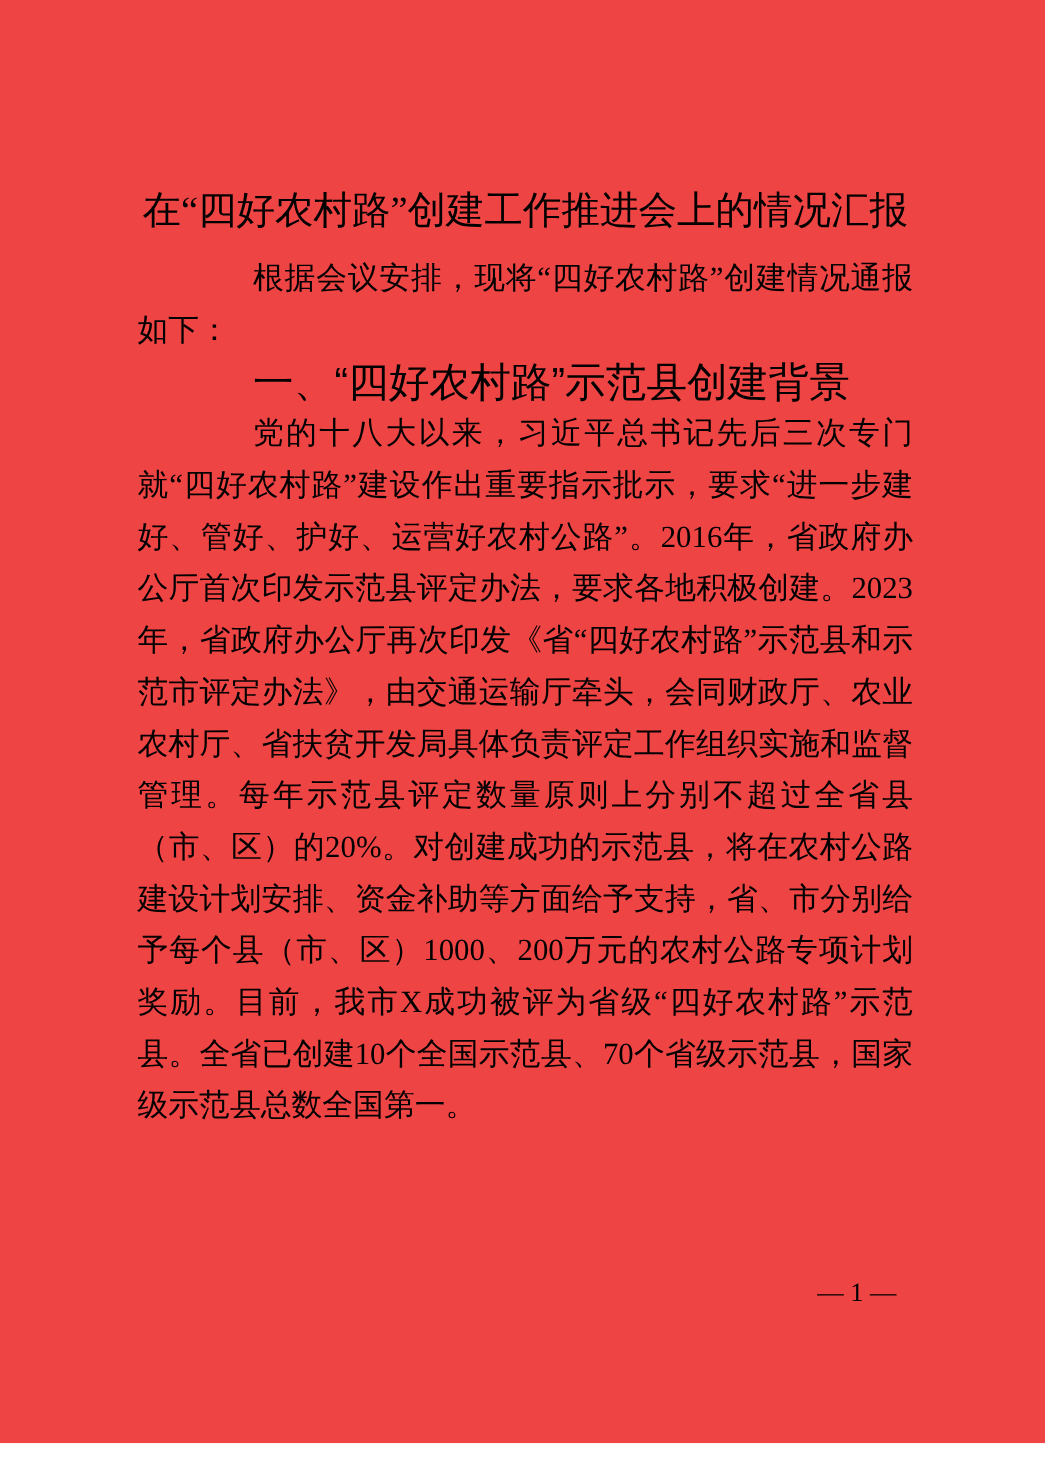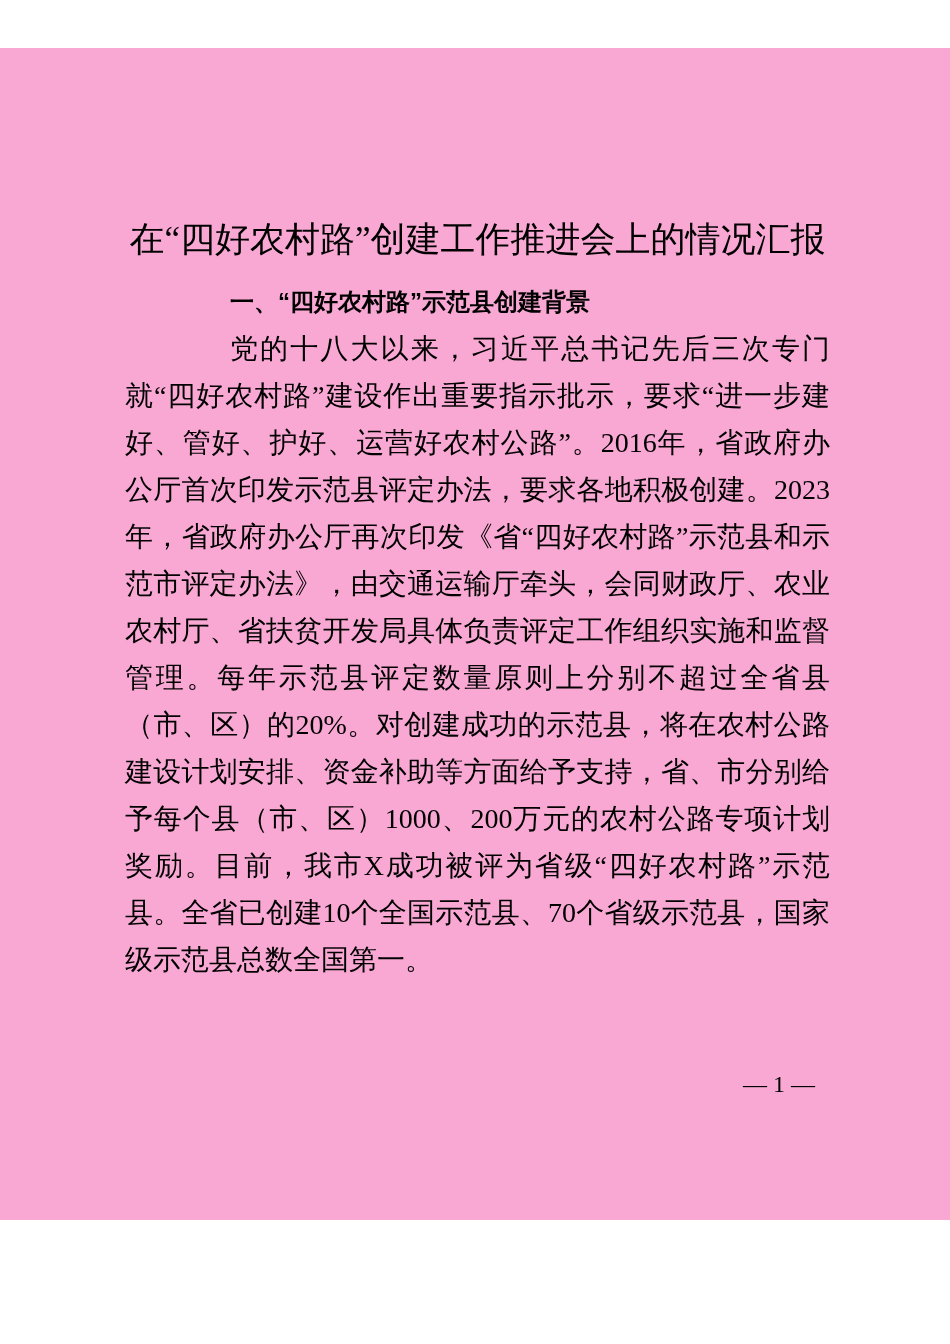--- a/index.html
+++ b/index.html
@@ -3,28 +3,27 @@
 <meta charset="utf-8">
 <style>
   html, body {
     margin: 0;
     padding: 0;
     background: #ffffff;
   }
   .page {
     position: relative;
     width: 950px;
-    height: 1172px;
-    background: #f9a8d4;
+    height: 1312px;
+    background: #ef4444;
     box-sizing: border-box;
     padding: 165px 120px 0 125px;
     color: #000000;
     font-family: "Liberation Serif", "DejaVu Serif", serif;
     overflow: hidden;
-    margin-top: 48px;
   }
   .title {
     margin: 0 0 12px 0;
     font-size: 35px;
     line-height: 53px;
     font-weight: 400;
     text-align: center;
     font-family: "Liberation Serif", "DejaVu Serif", serif;
   }
   .salutation {
@@ -36,43 +35,44 @@
   p.body {
     margin: 0;
     font-size: 28px;
     line-height: 47px;
     text-indent: 105px;
     text-align: justify;
     text-justify: inter-ideograph;
   }
   h2.heading {
     margin: 0;
-    font-size: 24px;
+    font-size: 37px;
     line-height: 47px;
     text-indent: 105px;
-    font-weight: 700;
+    font-weight: 400;
     font-family: "Liberation Sans", "DejaVu Sans", sans-serif;
   }
   .footer {
     position: absolute;
     right: 135px;
     bottom: 122px;
     font-size: 24px;
     line-height: 28px;
     font-family: "Liberation Serif", "DejaVu Serif", serif;
   }
 </style>
 </head>
 <body>
 
 <div class="page">
 
   <h1 class="title">在“四好农村路”创建工作推进会上的情况汇报</h1>
 
 
   <div id="paragraphs">
+      <p class="body">根据会议安排，现将“四好农村路”创建情况通报如下：</p>
       <h2 class="heading">一、“四好农村路”示范县创建背景</h2>
       <p class="body">党的十八大以来，习近平总书记先后三次专门就“四好农村路”建设作出重要指示批示，要求“进一步建好、管好、护好、运营好农村公路”。2016年，省政府办公厅首次印发示范县评定办法，要求各地积极创建。2023年，省政府办公厅再次印发《省“四好农村路”示范县和示范市评定办法》，由交通运输厅牵头，会同财政厅、农业农村厅、省扶贫开发局具体负责评定工作组织实施和监督管理。每年示范县评定数量原则上分别不超过全省县（市、区）的20%。对创建成功的示范县，将在农村公路建设计划安排、资金补助等方面给予支持，省、市分别给予每个县（市、区）1000、200万元的农村公路专项计划奖励。目前，我市X成功被评为省级“四好农村路”示范县。全省已创建10个全国示范县、70个省级示范县，国家级示范县总数全国第一。</p>
     </div>
 
   <div class="footer">— 1 —</div>
 
 </div>
 
 </body></html>

